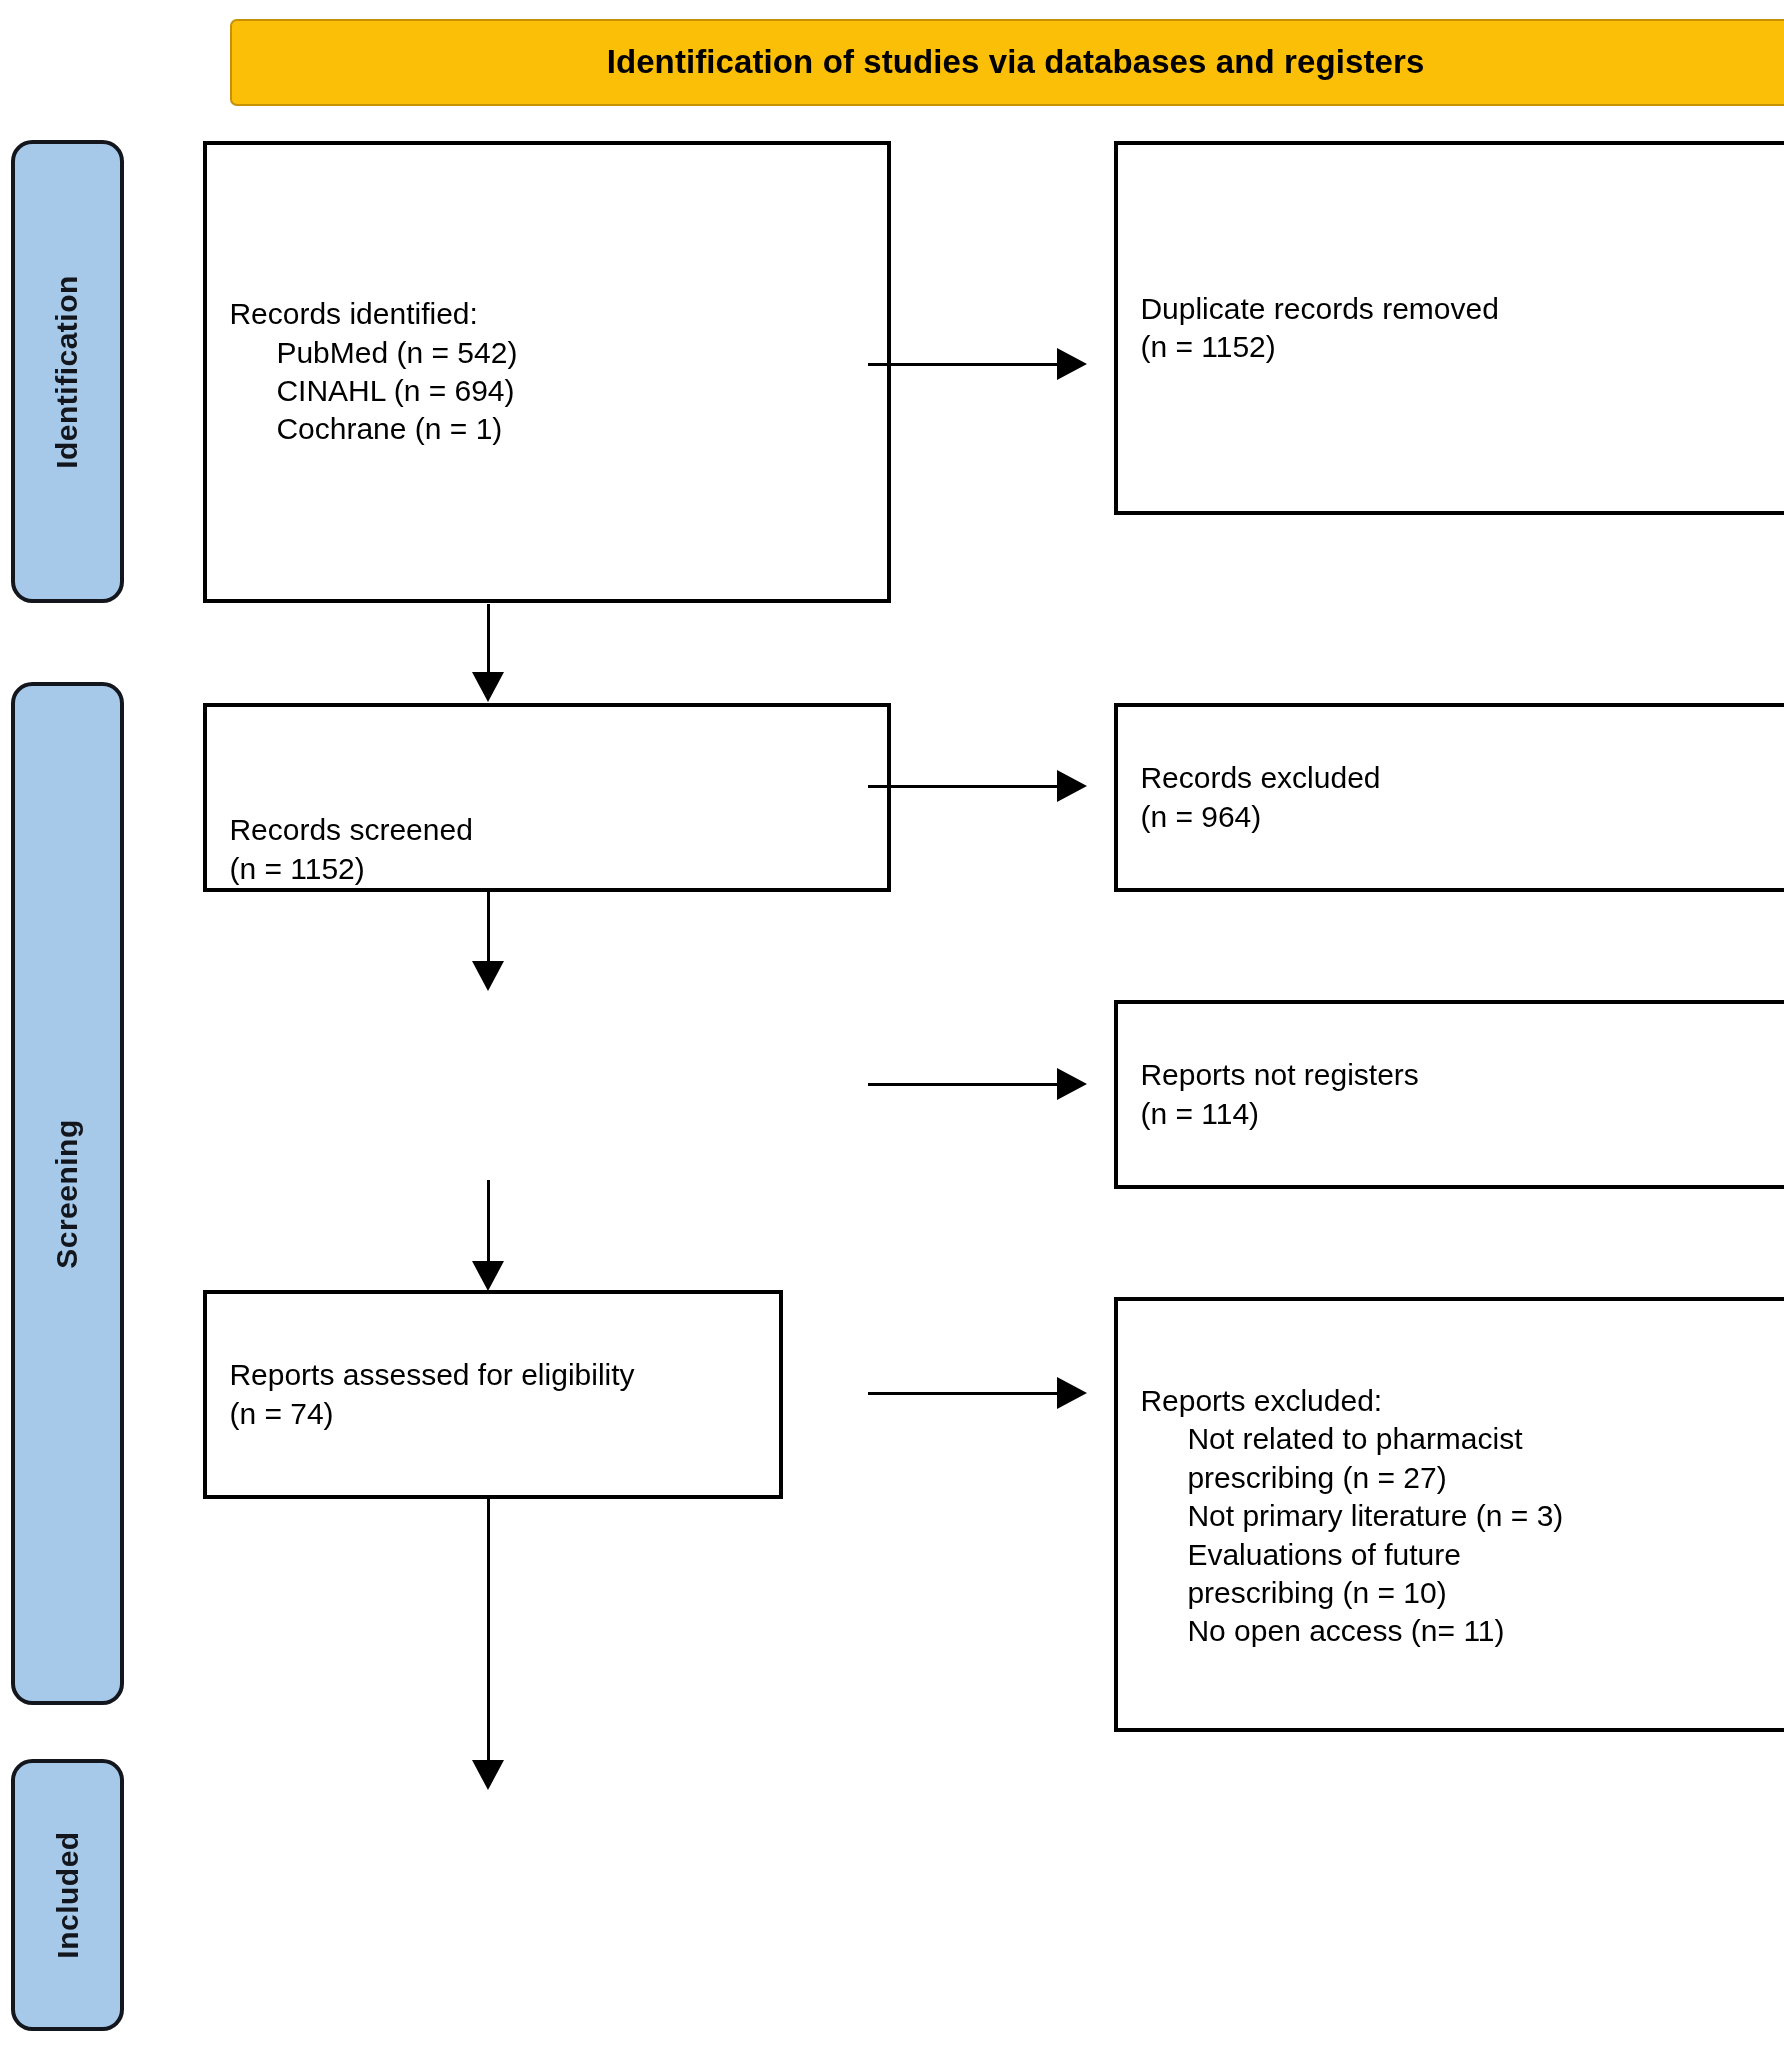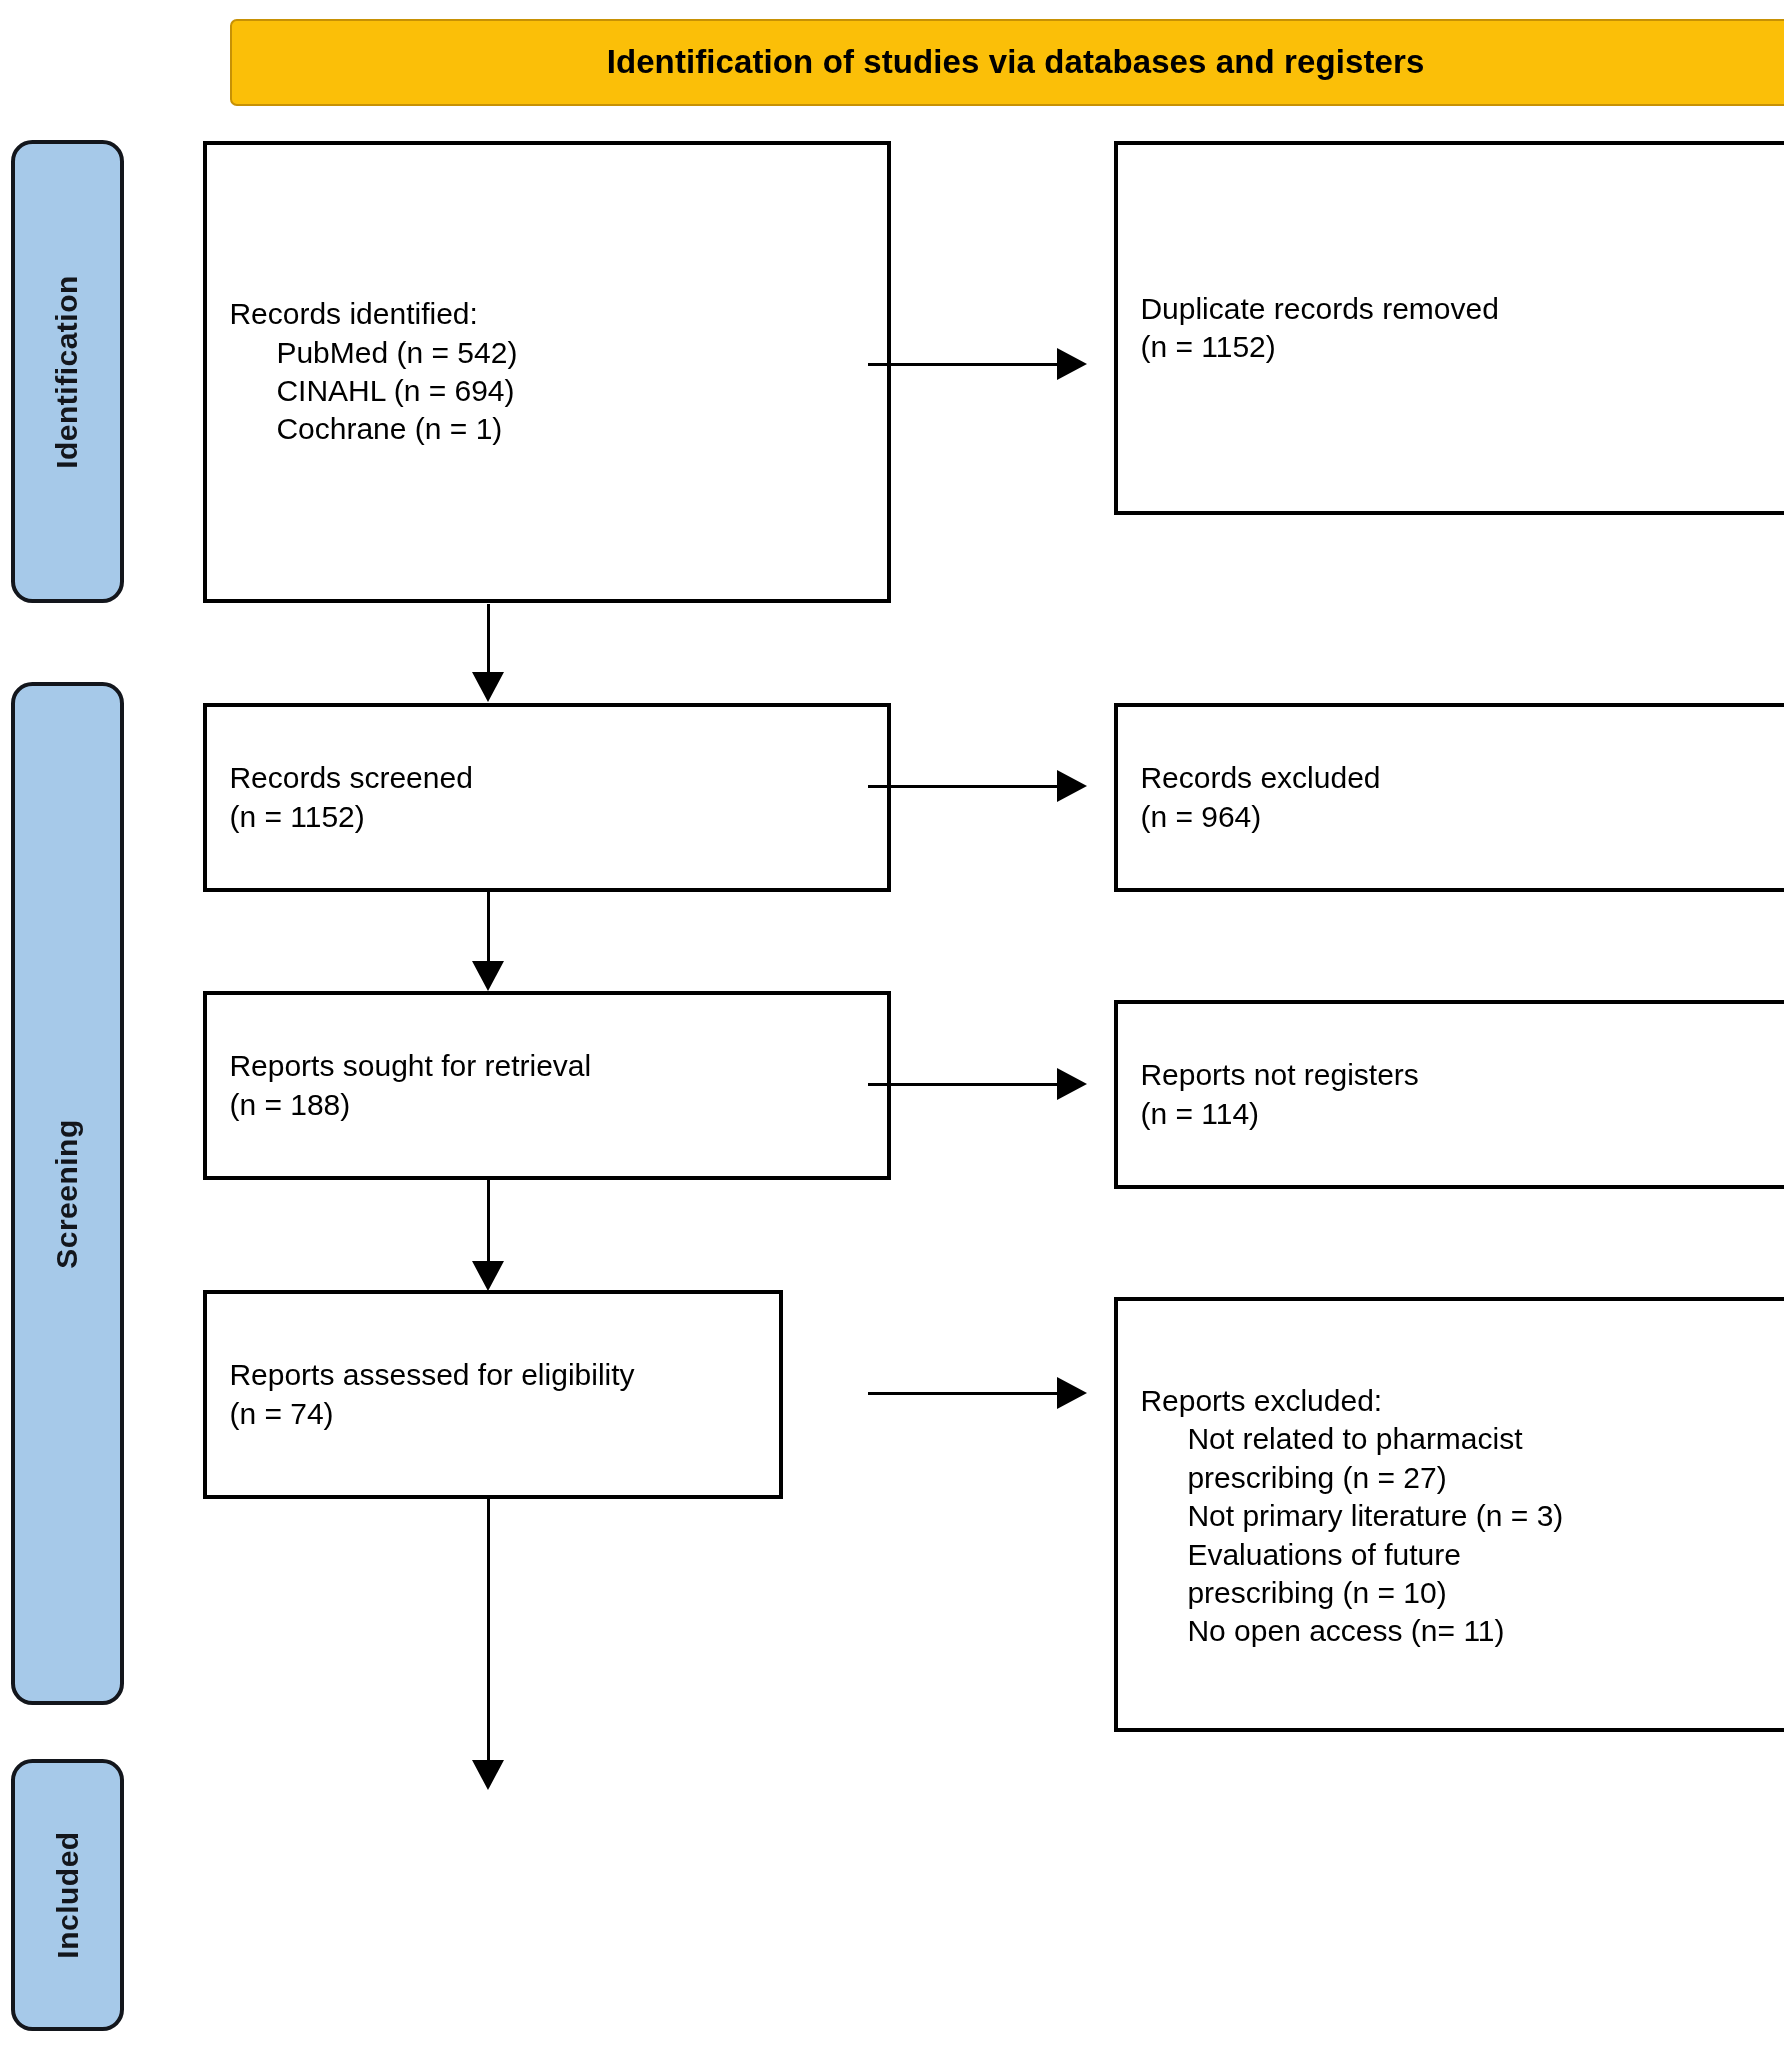--- a/index.html
+++ b/index.html
@@ -88,21 +88,21 @@
   .fline {
     font-size: 30px;
     line-height: 1.28;
     color: #000000;
     white-space: pre;
   }
   .fline.indent { padding-left: 47px; }
 
   
   #box-identified   { left: 179px; top: 141px;  width: 688px; height: 462px; }
-  #box-screened     { left: 179px; top: 703px; width: 688px; height: 189px; }
+  #box-screened     { left: 179px; top: 703px; width: 688px; height: 189px; align-items: flex-end; }
   #box-sought       { left: 179px; top: 991px; width: 688px; height: 189px; }
   #box-assessed     { left: 179px; top: 1290px; width: 580px; height: 209px; }
   #box-included     { left: 179px; top: 1790px; width: 688px; height: 209px; }
 
   
   #box-duplicates   { left: 1090px; top: 141px;  width: 675px; height: 374px; }
   #box-rec-excluded { left: 1090px; top: 703px; width: 675px; height: 189px; }
   #box-not-retr     { left: 1090px; top: 1000px; width: 675px; height: 189px; }
   #box-rep-excluded { left: 1090px; top: 1297px; width: 675px; height: 435px; }
   #box-rep-excluded .fbox-inner { padding-top: 3.9px; }
@@ -183,26 +183,20 @@
     </div>
   </div>
 
   <div class="fbox" id="box-screened">
     <div class="fbox-inner">
       <div class="fline">Records screened</div>
       <div class="fline">(n = 1152)</div>
     </div>
   </div>
 
-  <div class="fbox" id="box-sought">
-    <div class="fbox-inner">
-      <div class="fline">Reports sought for retrieval</div>
-      <div class="fline">(n = 188)</div>
-    </div>
-  </div>
 
   <div class="fbox" id="box-assessed">
     <div class="fbox-inner">
       <div class="fline">Reports assessed for eligibility</div>
       <div class="fline">(n = 74)</div>
     </div>
   </div>
 
 
   <div class="fbox" id="box-duplicates">

